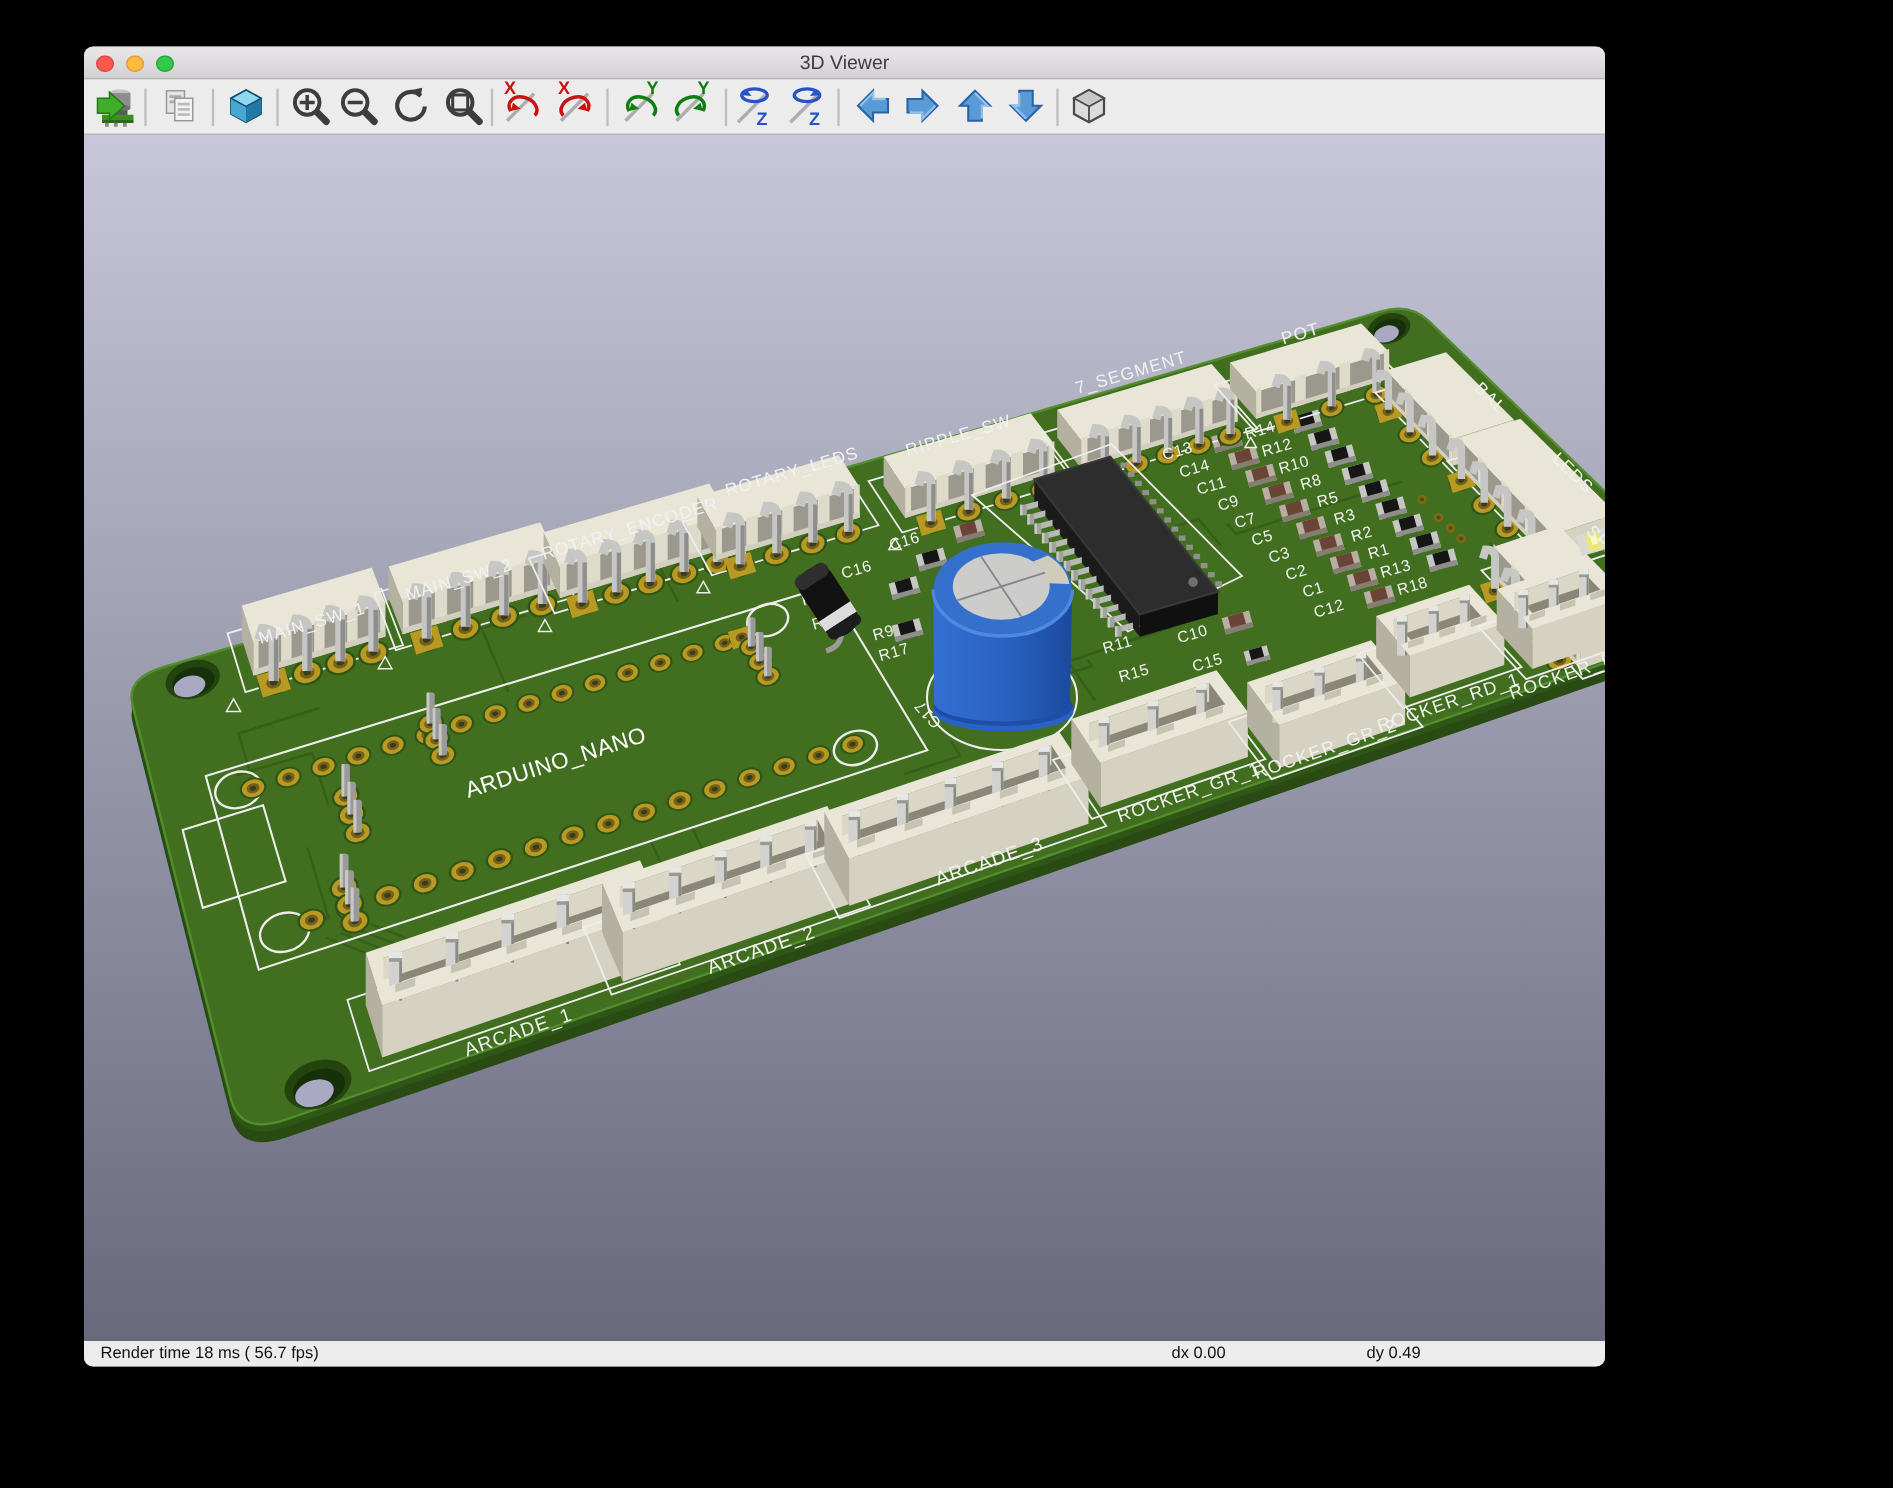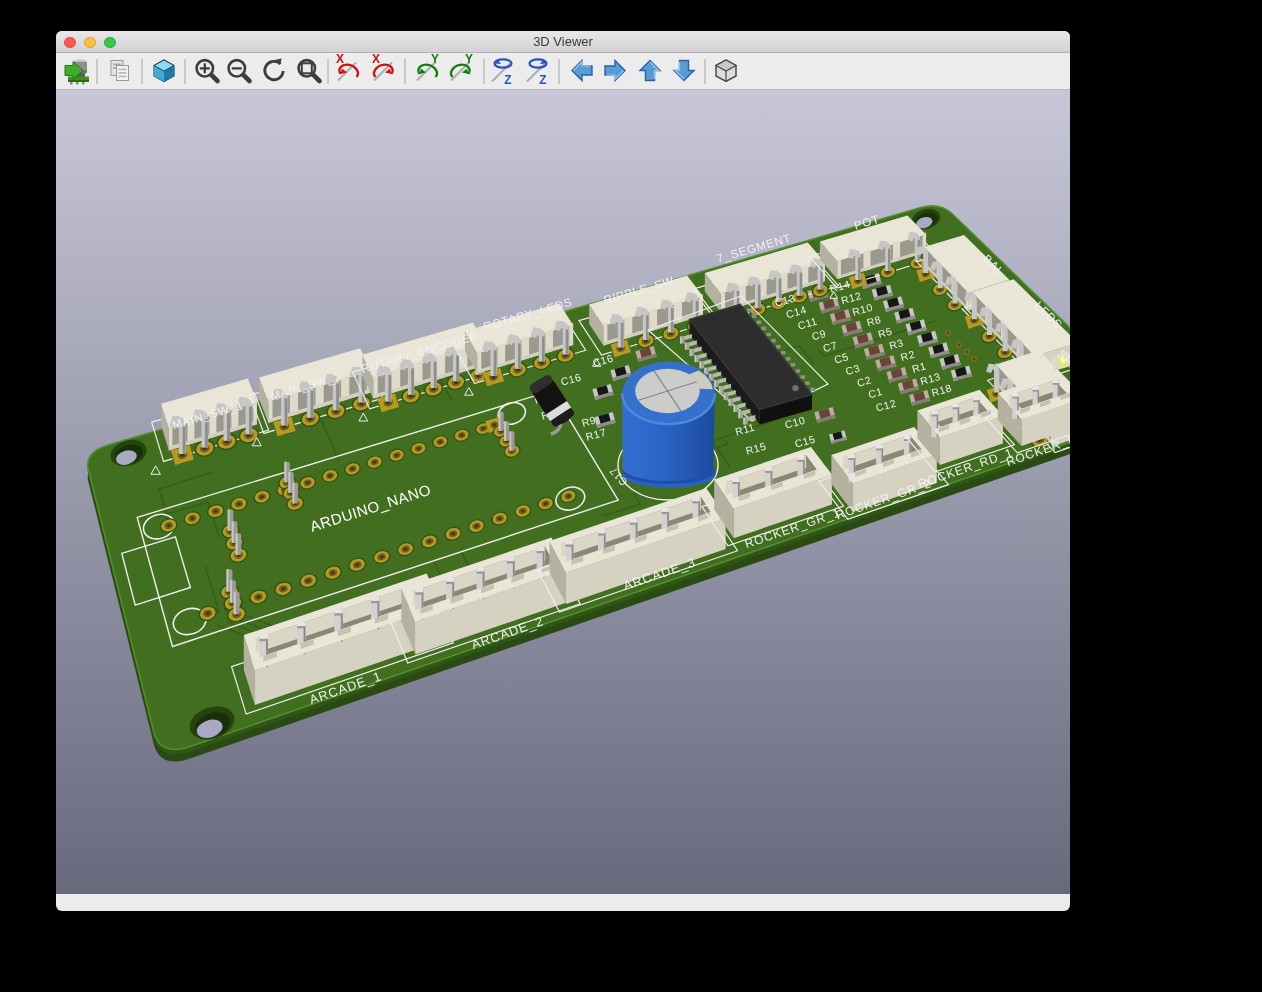--- a/index.html
+++ b/index.html
@@ -1547,12 +1547,17 @@
 <text x="990.0" y="228.0" transform="rotate(44.4 990.0 228.0)" text-anchor="middle" font-size="11.5" letter-spacing="0.8" fill="#f1f1f1">LEDS</text>
 <text x="1022.0" y="286.0" transform="rotate(44.9 1022.0 286.0)" text-anchor="middle" font-size="11.5" letter-spacing="0.8" fill="#f1f1f1">SPEAKER</text>
 <text x="291.0" y="602.0" transform="rotate(-19.1 291.0 602.0)" text-anchor="middle" font-size="12.8" letter-spacing="1.0" fill="#f1f1f1">ARCADE_1</text>
 <text x="453.0" y="547.0" transform="rotate(-19.1 453.0 547.0)" text-anchor="middle" font-size="12.8" letter-spacing="1.0" fill="#f1f1f1">ARCADE_2</text>
 <text x="605.0" y="488.0" transform="rotate(-19.0 605.0 488.0)" text-anchor="middle" font-size="12.8" letter-spacing="1.0" fill="#f1f1f1">ARCADE_3</text>
 <text x="738.0" y="442.0" transform="rotate(-19.0 738.0 442.0)" text-anchor="middle" font-size="12.0" letter-spacing="1.0" fill="#f1f1f1">ROCKER_GR_1</text>
 <text x="829.0" y="413.0" transform="rotate(-19.1 829.0 413.0)" text-anchor="middle" font-size="12.0" letter-spacing="1.0" fill="#f1f1f1">ROCKER_GR_2</text>
 <text x="911.0" y="382.0" transform="rotate(-19.0 911.0 382.0)" text-anchor="middle" font-size="12.0" letter-spacing="1.0" fill="#f1f1f1">ROCKER_RD_1</text>
 <text x="999.0" y="360.0" transform="rotate(-19.1 999.0 360.0)" text-anchor="middle" font-size="12.0" letter-spacing="1.0" fill="#f1f1f1">ROCKER_RD_2</text>
       </svg></div>
+ <div class="sb">
+      <span style="left:11px">Render time 18 ms ( 56.7 fps)</span>
+      <span style="left:725px">dx 0.00</span>
+      <span style="left:855px">dy 0.49</span>
+    </div>
 </div>
 </body></html>

